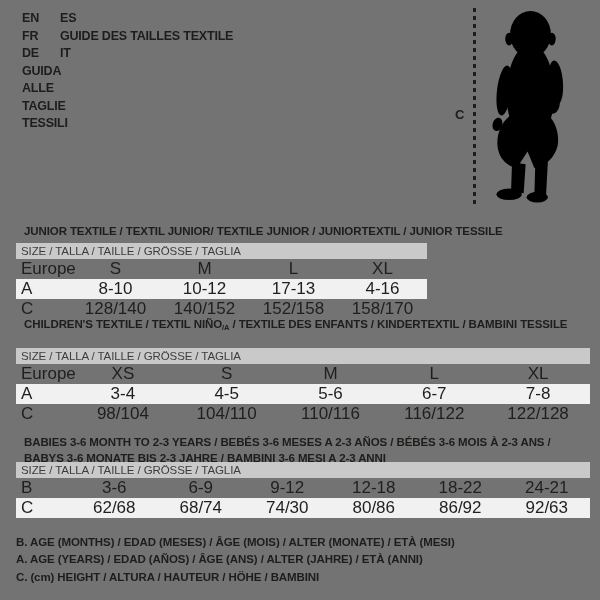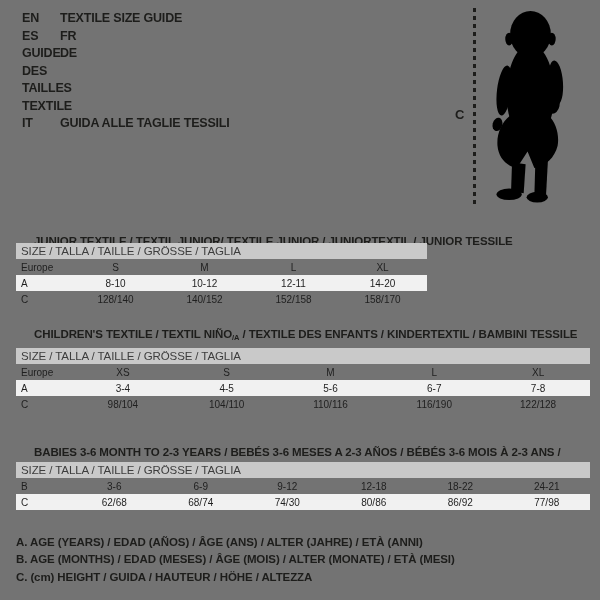--- a/index.html
+++ b/index.html
@@ -9,40 +9,39 @@
   }
   
   .lang-block{position:absolute;left:22px;top:10px;display:grid;grid-template-columns:38px auto;
     font-size:12.5px;font-weight:700;line-height:17.5px;letter-spacing:-0.2px;}
   
   .measure-line{position:absolute;left:473px;top:8px;width:3px;height:198px;
     background:repeating-linear-gradient(to bottom,#1d1d1b 0 4px,transparent 4px 8px);}
   .height-label{position:absolute;left:455px;top:107px;font-size:13px;font-weight:700;}
   .silhouette{position:absolute;left:481px;top:6px;width:97px;height:200px;}
   
-  .tbl-title{position:absolute;left:16px;font-size:11.5px;font-weight:700;letter-spacing:-0.1px;line-height:16px;margin:18px;}
+  .tbl-title{position:absolute;left:16px;font-size:11.5px;font-weight:700;letter-spacing:-0.1px;line-height:16px;margin:8px;}
   .subsmall{font-size:7.5px;vertical-align:-2px;}
   
   table.size-table{position:absolute;left:16px;border-collapse:collapse;table-layout:fixed;}
   table.size-table th{height:16px;background:#c9c9c9;font-weight:400;text-align:left;
     padding:0 6px 0 5px;font-size:11.5px;color:#3d3d3d;letter-spacing:-0.1px;}
-  table.size-table td{height:16px;text-align:center;font-size:10px;color:#1f1f1f;padding:0;font-weight:400;}
+  table.size-table td{height:16px;text-align:center;font-size:17px;color:#1f1f1f;padding:0;font-weight:400;}
   table.size-table td.lbl{text-align:left;padding-left:5px;}
   table.size-table tr.shaded td{background:#f1f1f1;}
   
   .notes{position:absolute;left:16px;top:534px;font-size:11.5px;font-weight:700;line-height:17.3px;letter-spacing:-0.1px;}
 </style>
 </head>
 <body>
 
 <div class="page">
 
   <div class="lang-block">
     <span>EN</span>
-    <span>TEXTILE SIZE GUIDE</span>
     <span>ES</span>
     <span>FR</span>
     <span>GUIDE DES TAILLES TEXTILE</span>
     <span>DE</span>
     <span>IT</span>
     <span>GUIDA ALLE TAGLIE TESSILI</span>
   </div>
 
   <div class="measure-line"></div>
   <div class="height-label">C</div>
@@ -83,22 +82,22 @@
         <td class="lbl">Europe</td>
         <td>S</td>
         <td>M</td>
         <td>L</td>
         <td>XL</td>
       </tr>
       <tr class="shaded">
         <td class="lbl">A</td>
         <td>8-10</td>
         <td>10-12</td>
-        <td>12-11</td>
-        <td>14-20</td>
+        <td>17-13</td>
+        <td>4-16</td>
       </tr>
       <tr>
         <td class="lbl">C</td>
         <td>128/140</td>
         <td>140/152</td>
         <td>152/158</td>
         <td>158/170</td>
       </tr>
     </tbody>
   </table>
@@ -133,28 +132,29 @@
         <td>4-5</td>
         <td>5-6</td>
         <td>6-7</td>
         <td>7-8</td>
       </tr>
       <tr>
         <td class="lbl">C</td>
         <td>98/104</td>
         <td>104/110</td>
         <td>110/116</td>
-        <td>116/190</td>
+        <td>116/122</td>
         <td>122/128</td>
       </tr>
     </tbody>
   </table>
 
   <h2 class="tbl-title" style="top:426px">
     <div>BABIES 3-6 MONTH TO 2-3 YEARS / BEBÉS 3-6 MESES A 2-3 AÑOS / BÉBÉS 3-6 MOIS À 2-3 ANS /</div>
+    <div>BABYS 3-6 MONATE BIS 2-3 JAHRE / BAMBINI 3-6 MESI A 2-3 ANNI</div>
   </h2>
   <table class="size-table" style="top:462px;width:574px">
     <colgroup>
         <col style="width:55px">
         <col>
         <col>
         <col>
         <col>
         <col>
         <col>
@@ -174,24 +174,24 @@
         <td>18-22</td>
         <td>24-21</td>
       </tr>
       <tr class="shaded">
         <td class="lbl">C</td>
         <td>62/68</td>
         <td>68/74</td>
         <td>74/30</td>
         <td>80/86</td>
         <td>86/92</td>
-        <td>77/98</td>
+        <td>92/63</td>
       </tr>
     </tbody>
   </table>
 
   <div class="notes">
+    <div>B. AGE (MONTHS) / EDAD (MESES) / ÂGE (MOIS) / ALTER (MONATE) / ETÀ (MESI)</div>
     <div>A. AGE (YEARS) / EDAD (AÑOS) / ÂGE (ANS) / ALTER (JAHRE) / ETÀ (ANNI)</div>
-    <div>B. AGE (MONTHS) / EDAD (MESES) / ÂGE (MOIS) / ALTER (MONATE) / ETÀ (MESI)</div>
-    <div>C. (cm) HEIGHT / GUIDA / HAUTEUR / HÖHE / ALTEZZA</div>
+    <div>C. (cm) HEIGHT / ALTURA / HAUTEUR / HÖHE / BAMBINI</div>
   </div>
 
 </div>
 
 </body></html>

